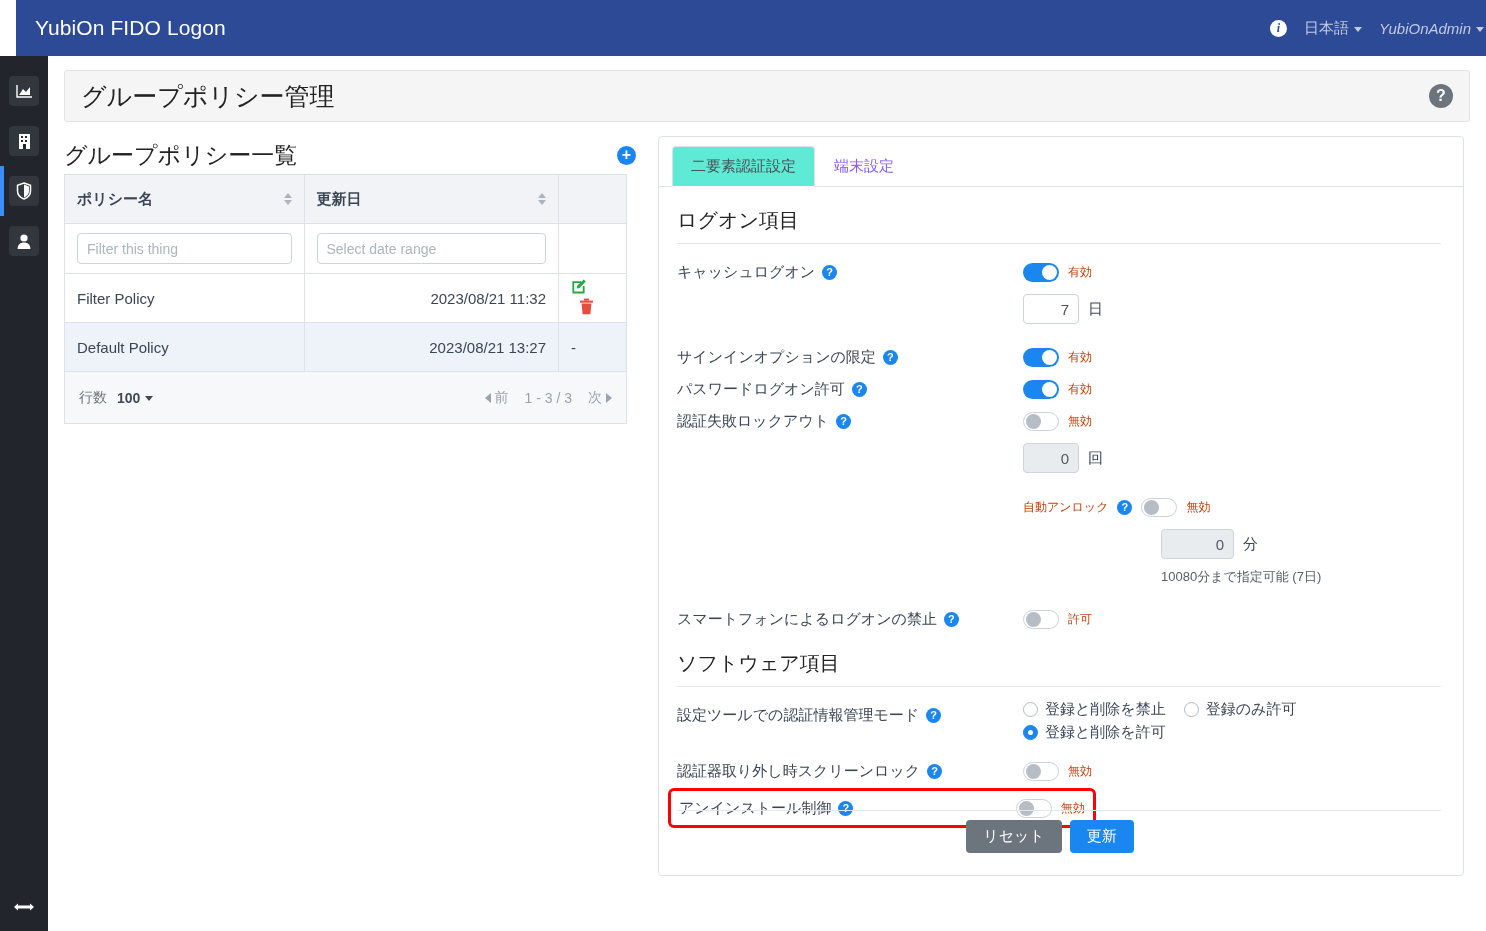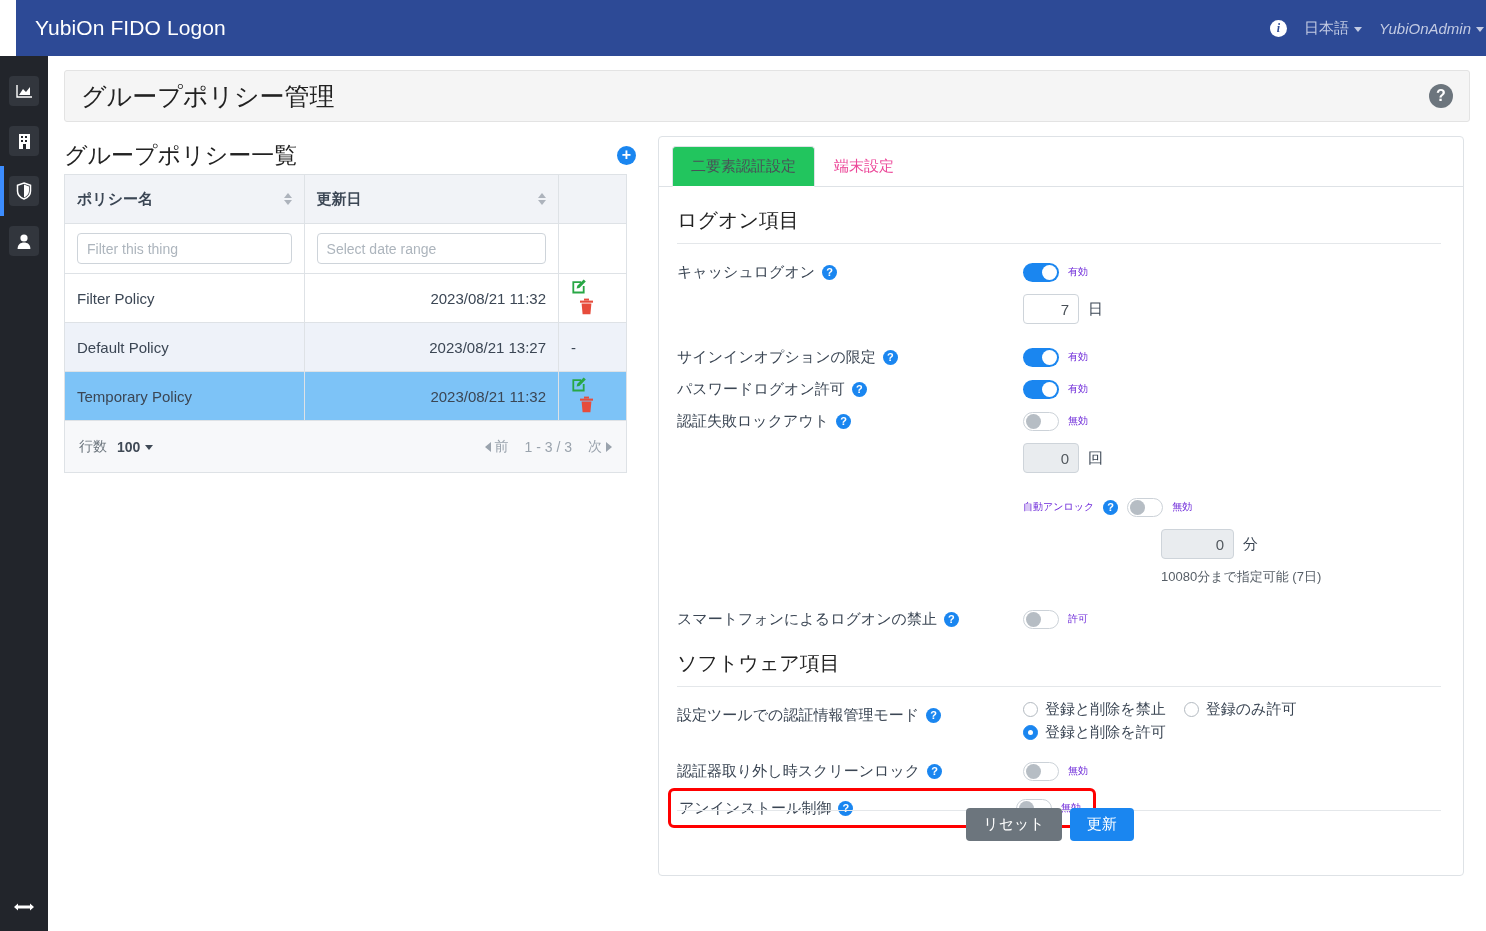--- a/index.html
+++ b/index.html
@@ -152,26 +152,26 @@
   #card {
     border: 1px solid #dee2e6; border-radius: 4px; background: #fff;
     height: 740px; position: relative;
   }
   #tabs {
     display: flex; height: 50px; align-items: flex-end;
     border-bottom: 1px solid #dee2e6; padding-left: 13px;
   }
   .tab {
     height: 41px; padding: 0 18px; display: flex; align-items: center;
-    font-size: 15px; cursor: pointer; color: #ec4899;
+    font-size: 15px; cursor: pointer; color: #8b5cf6;
     border: 1px solid transparent; border-radius: 4px 4px 0 0;
     position: relative; top: 1px;
   }
   .tab.active {
-    color: #495057; background: #22c55e; border-color: #dee2e6 #dee2e6 #fff;
+    color: #495057; background: #5eead4; border-color: #dee2e6 #dee2e6 #fff;
   }
   #panel { padding: 16px 22px 0 18px; }
 
   .sec-title { font-size: 20px; color: #222; margin: 4px 0 9px 0; }
   .hr { border-top: 1px solid #e4e7ea; margin: 0 0 13px 0; }
 
   .row { display: flex; align-items: flex-start; margin-bottom: 2px; gap: 24px; }
   .lbl {
     font-size: 15px; color: #3b4654; width: 322px;
     display: flex; align-items: center; gap: 7px; line-height: 30px;
@@ -189,21 +189,21 @@
     width: 36px; height: 19px; border-radius: 10px; position: relative;
     cursor: pointer; flex: none;
   }
   .toggle.on { background: #1a86f0; }
   .toggle.off { background: #fff; border: 1px solid #ccd2d8; }
   .toggle .knob {
     position: absolute; top: 2px; width: 15px; height: 15px; border-radius: 50%;
   }
   .toggle.on .knob { right: 2px; background: #fff; }
   .toggle.off .knob { left: 2px; background: #b6bdc4; top: 1px; }
-  .state { font-size: 10px; color: #6d28d9; }
+  .state { font-size: 12px; color: #c2410c; }
 
   .numfld {
     width: 56px; height: 30px; border: 1px solid #ced4da; border-radius: 4px;
     text-align: right; padding-right: 9px; font-size: 15px; color: #495057;
     font-family: "Liberation Sans", sans-serif; background: #fff; outline: none;
   }
   .numfld.disabled { background: #e9ecef; color: #53595f; }
   .unit { font-size: 15px; color: #3b4654; }
   .hint { font-size: 13px; color: #565e66; }
 
@@ -221,21 +221,21 @@
   .rlabel { font-size: 15px; color: #3b4654; }
 
   #highlight-row {
     border: 3px solid #ff0000; border-radius: 6px;
     padding: 2px 6px 2px 8px; margin-left: -9px; margin-top: 2px;
     width: 428px;
   }
   #highlight-row .lbl { width: 313px; }
 
   #btnbar {
-    position: absolute; left: 0; right: 0; bottom: 16px;
+    position: absolute; left: 0; right: 0; bottom: 4px;
     padding: 0 22px 18px 0; display: flex; justify-content: center; gap: 8px;
   }
   .btn {
     height: 33px; padding: 0 17px; border-radius: 4px; border: none;
     font-size: 15px; color: #fff; cursor: pointer;
     font-family: "Liberation Sans", sans-serif;
   }
   .btn.secondary { background: #6c757d; }
   .btn.primary { background: #1a86f0; }
   #btnbar-hr {
@@ -378,39 +378,20 @@
               </span>
             </td>
           </tr>
 
           <tr class="striped">
             <td>Default Policy</td>
             <td class="date">2023/08/21 13:27</td>
             <td class="acts">-</td>
           </tr>
 
-          <tr class="selected">
-            <td>Temporary Policy</td>
-            <td class="date">2023/08/21 11:32</td>
-            <td class="acts">
-              <span class="act-ico">
-                <svg width="17" height="17" viewBox="0 0 17 17">
-                  <path d="M1.4 3.2 H10 V5 H3.2 V13.6 H11.8 V8 H13.6 V15.4 H1.4 Z" fill="#28a745"></path>
-                  <path d="M8.4 9.9 L14.8 3.5 L12.7 1.4 L6.3 7.8 L5.6 10.6 Z" fill="#28a745"></path>
-                </svg>
-              </span>
-              <span class="act-ico">
-                <svg width="15" height="17" viewBox="0 0 15 17">
-                  <rect x="1" y="2.6" width="13" height="2.1" fill="#e74c3c"></rect>
-                  <rect x="5" y="0.6" width="5" height="2" fill="#e74c3c"></rect>
-                  <path d="M2.6 5.6 H12.4 L11.4 16.2 H3.6 Z" fill="#e74c3c"></path>
-                </svg>
-              </span>
-            </td>
-          </tr>
         </tbody>
       </table>
 
       <div id="tfoot">
         <span id="rows-label">行数</span>
         <span id="rows-sel">
           <span>100</span>
           <span class="caret-down" style="border-top-color:#404a56"></span>
         </span>
         <span id="pager">

